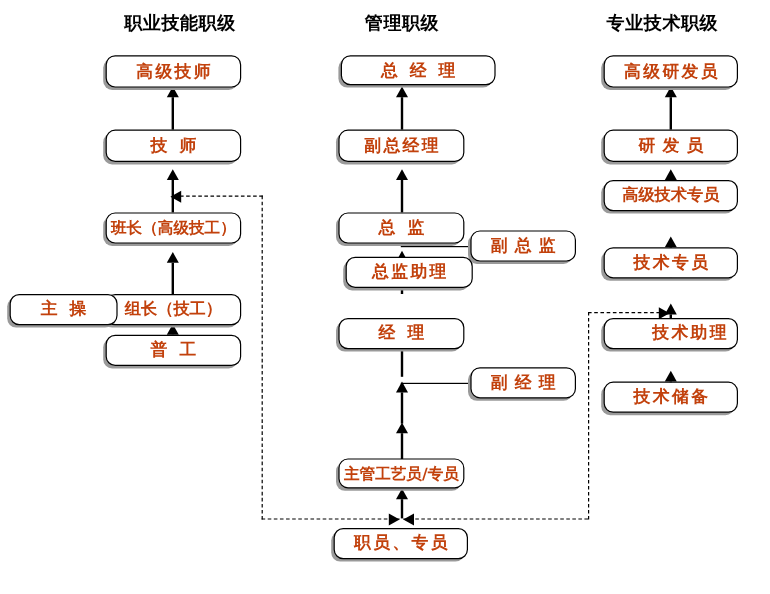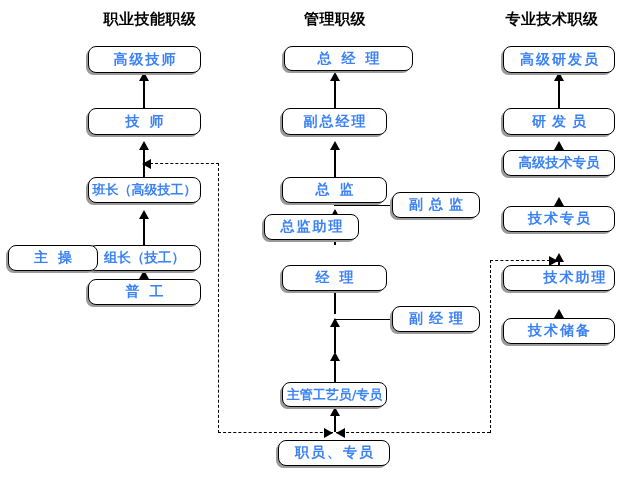--- a/index.html
+++ b/index.html
@@ -30,21 +30,21 @@
     position:absolute;
     box-sizing:border-box;
     background:#ffffff;
     border:1.4px solid #000000;
     border-radius:8px;
     display:flex;
     align-items:center;
     justify-content:center;
     font-size:14px;
     font-weight:bold;
-    color:#3b82f6;
+    color:#c2410c;
     white-space:nowrap;
     box-shadow:-2.5px 2.5px 0 -0.5px #9a9a9a;
     z-index:5;
   }
   .node.sp1{letter-spacing:6px;text-indent:6px;}
   .node.sp2{letter-spacing:10px;text-indent:10px;}
   .node.sp3{letter-spacing:2px;text-indent:2px;}
   .node.tight{font-size:13.5px;}
   .node.tight2{font-size:13px;}
 
@@ -154,21 +154,21 @@
   <div class="vline" style="left:334px;top:361px;height:22px;"></div>
   <div class="arrow-up" style="left:330px;top:352px;"></div>
 
   <div class="vline" style="left:334px;top:416px;height:16px;"></div>
   <div class="arrow-up" style="left:330px;top:407px;"></div>
 
   <div class="node sp2" style="left:284px;top:46px;width:129px;height:25px;">总经理</div>
   <div class="node sp3" style="left:282px;top:108px;width:105px;height:27px;">副总经理</div>
   <div class="node sp2" style="left:282px;top:177px;width:105px;height:26px;">总监</div>
   <div class="node sp1" style="left:392px;top:192px;width:88px;height:26px;">副总监</div>
-  <div class="node sp3" style="left:264px;top:214px;width:95px;height:26px;font-family:Liberation Serif, serif;">总监助理</div>
+  <div class="node sp3" style="left:288px;top:214px;width:106px;height:26px;font-family:Liberation Serif, serif;">总监助理</div>
   <div class="node sp2" style="left:282px;top:265px;width:105px;height:26px;">经理</div>
   <div class="node sp1" style="left:392px;top:306px;width:88px;height:26px;">副经理</div>
   <div class="node tight2" style="left:282px;top:382px;width:105px;height:25px;">主管工艺员/专员</div>
 
   <div class="vline" style="left:558px;top:81px;height:27px;"></div>
   <div class="arrow-up" style="left:554px;top:72px;"></div>
 
   <div class="vline" style="left:558px;top:150px;height:27px;"></div>
   <div class="arrow-up" style="left:554px;top:141px;"></div>
 

